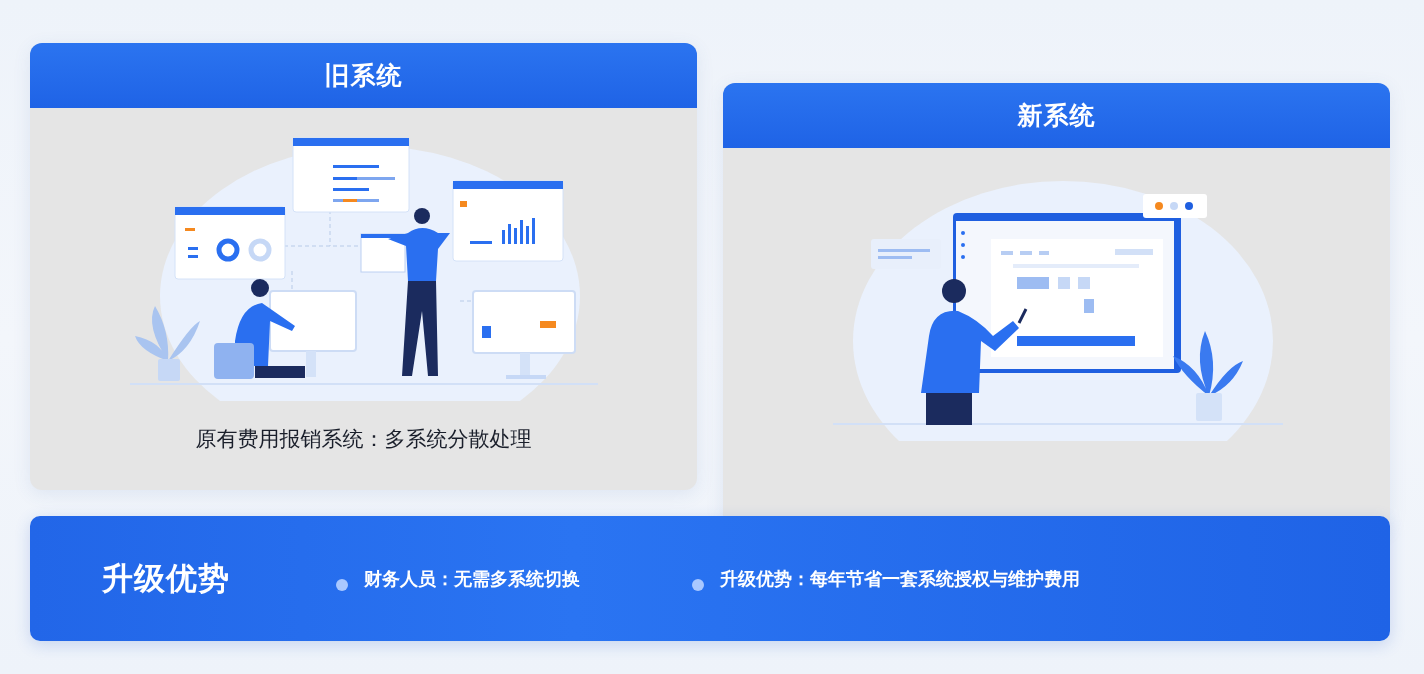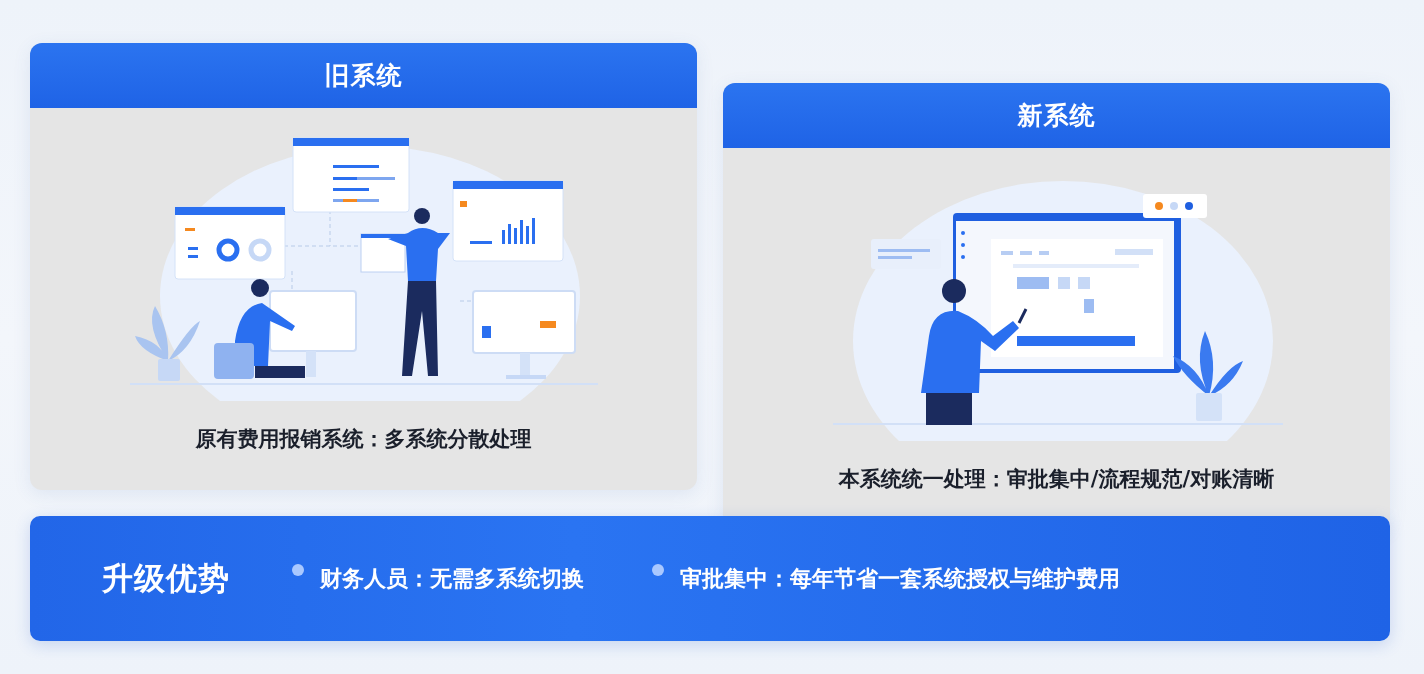--- a/index.html
+++ b/index.html
@@ -17,30 +17,30 @@
   .card.left { left: 30px; }
   .card.right { left: 723px; margin-top: 40px; }
   .card-header {
     height: 65px; background: linear-gradient(180deg, #2b74f0 0%, #1f63e6 100%);
     display: flex; align-items: center; justify-content: center;
   }
   .card-header span { color: #fff; font-size: 25px; font-weight: bold; letter-spacing: 1px; }
   .illus { position: absolute; top: 78px; left: 0; width: 667px; height: 280px; }
   .caption {
     position: absolute; top: 382px; left: 0; width: 100%; text-align: center;
-    font-size: 21px; font-weight: bold; color: #1a1f2b;
+    font-size: 21px; font-weight: normal; color: #1a1f2b;
   }
   .bar {
     position: absolute; left: 30px; top: 516px; width: 1360px; height: 125px;
     border-radius: 10px; background: linear-gradient(90deg, #2266e8 0%, #2a74f2 40%, #1f63e6 100%);
     box-shadow: 0 4px 16px rgba(40, 90, 200, 0.20);
-    display: flex; align-items: center;
+    display: flex; align-items: center; gap: 44px;
   }
   .bar-title { color: #fff; font-size: 31px; font-weight: bold; margin-left: 72px; width: 190px; letter-spacing: 1px; }
-  .benefit { display: flex; align-items: flex-start; color: #fff; font-size: 22px; font-weight: bold; }
+  .benefit { display: flex; align-items: flex-end; color: #fff; font-size: 18px; font-weight: bold; }
   .benefit .dot { width: 12px; height: 12px; border-radius: 50%; background: #a9c8ff; margin-right: 16px; }
   .benefit.b1 { margin-left: 0; }
   .benefit.b2 { margin-left: 68px; }
 </style>
 </head>
 <body>
 
 <div class="card left">
   <div class="card-header">
     <span>旧系统</span>
@@ -162,26 +162,25 @@
       <path d="M206 175 Q210 148 235 150 Q255 158 270 175 L290 160 L296 167 L272 190 L258 180 L256 232 L198 232 Z" fill="#2a6ff0"></path>
       <rect x="203" y="232" width="46" height="32" fill="#1b2b5e"></rect>
       <line x1="296" y1="162" x2="303" y2="148" stroke="#1b2b5e" stroke-width="3"></line>
     </g>
 
     <g>
       <path d="M486 235 Q470 200 482 170 Q496 200 486 235 Z M486 235 Q460 215 450 195 Q475 205 486 235 Z M486 235 Q505 205 520 200 Q510 225 486 235 Z" fill="#3a7af0"></path>
       <rect x="473" y="232" width="26" height="28" rx="2" fill="#d4e2f8"></rect>
     </g>
   </svg>
-  <div class="caption">本系统统一处理：审批集中/流程规范/对账清晰</div>
 </div>
 
 <div class="bar">
   <div class="bar-title">升级优势</div>
   <div class="benefit b1">
     <span class="dot"></span>
     <span>财务人员：无需多系统切换</span>
   </div>
   <div class="benefit b2">
     <span class="dot"></span>
-    <span>审批集中：每年节省一套系统授权与维护费用</span>
+    <span>升级优势：每年节省一套系统授权与维护费用</span>
   </div>
 </div>
 
 </body></html>

